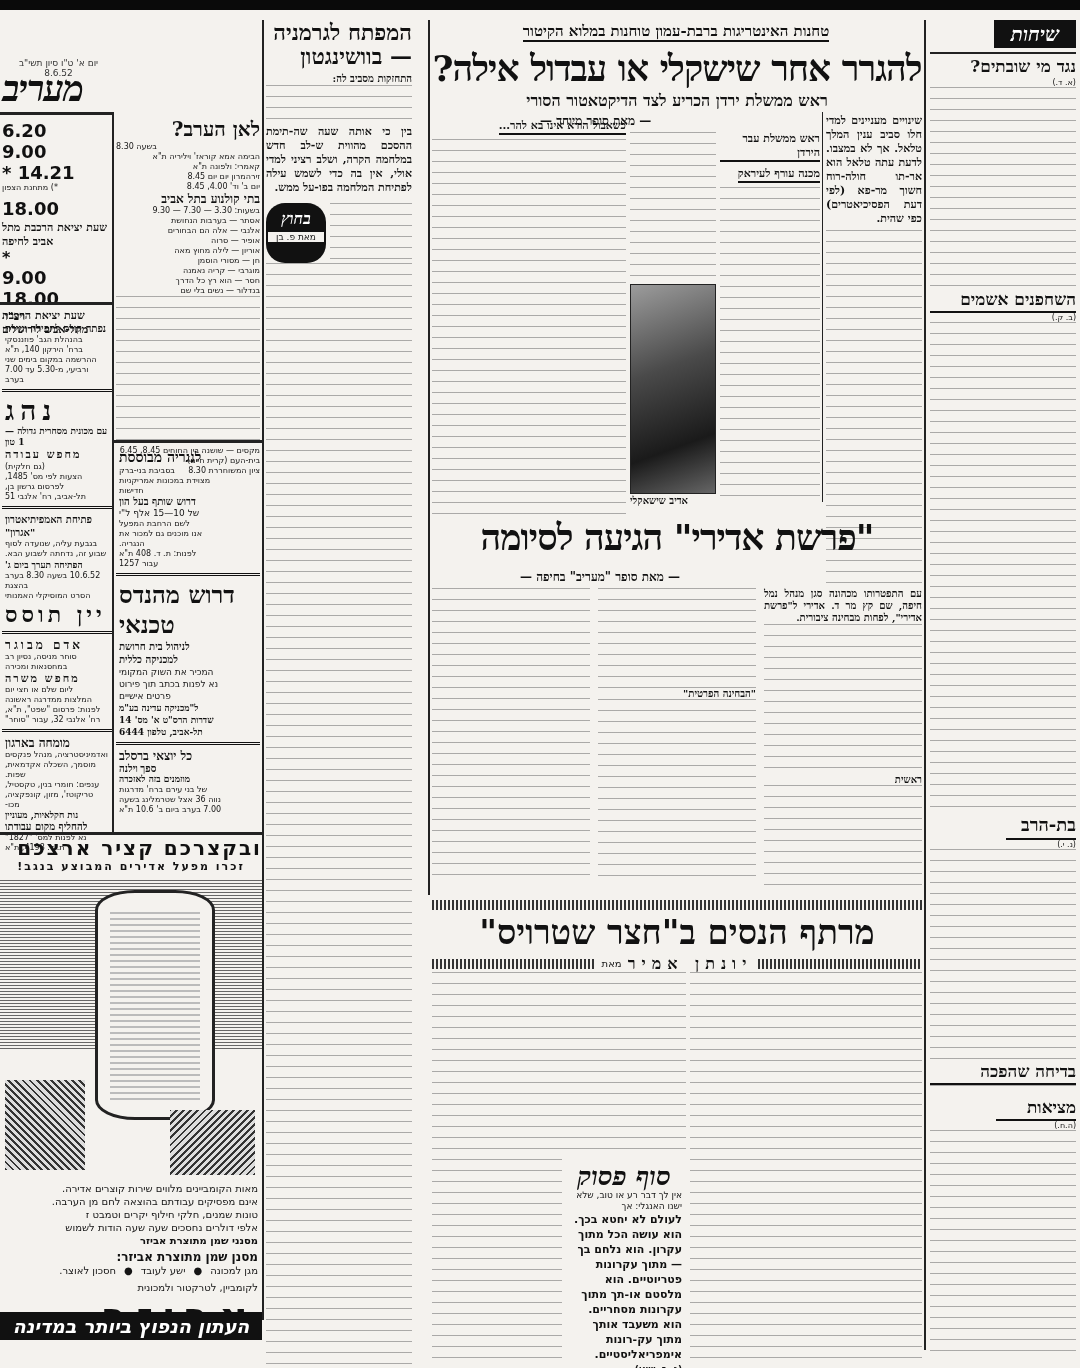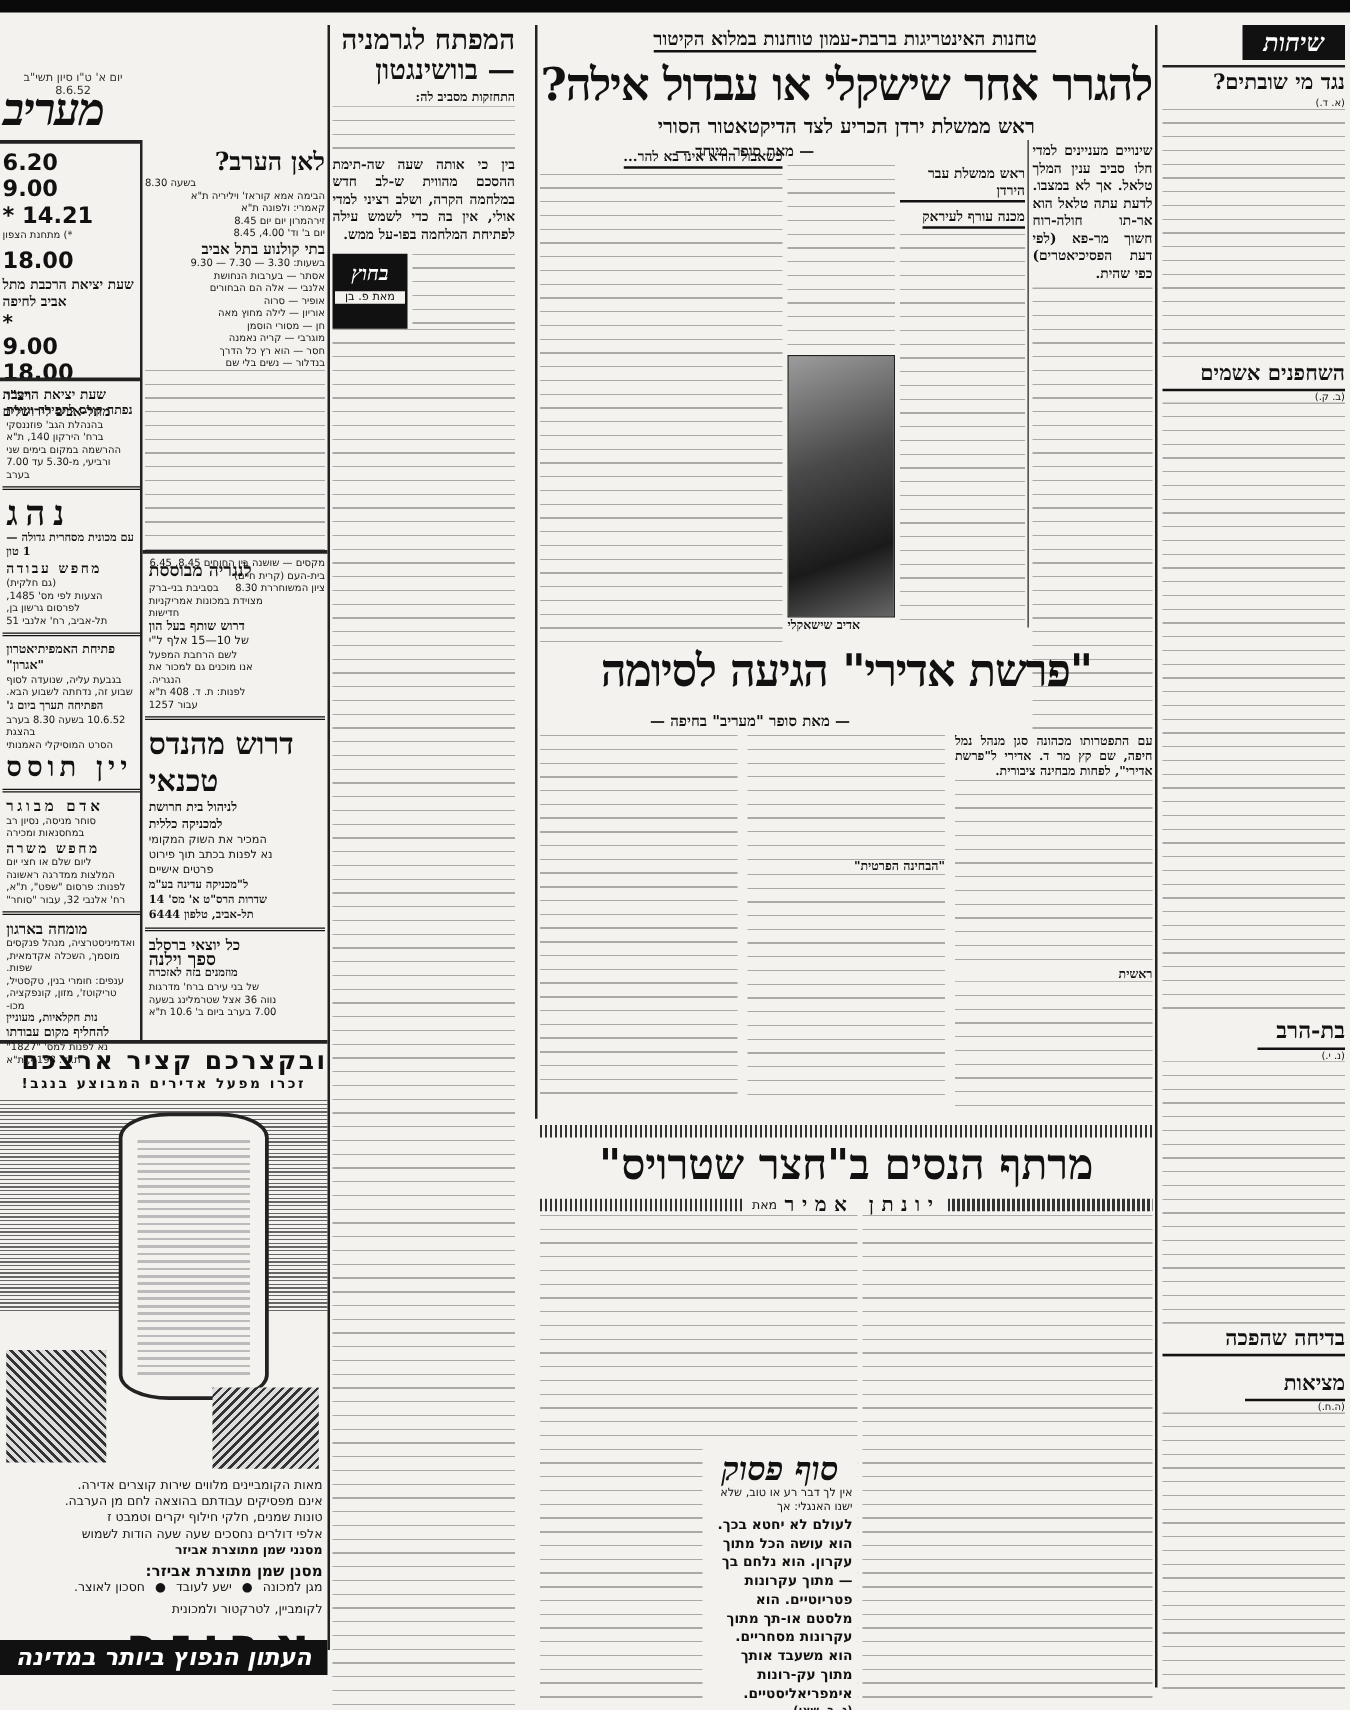--- a/index.html
+++ b/index.html
@@ -170,38 +170,38 @@
     <div class="serif-head" style="font-size:10px; line-height:13px;">למכניקה כללית</div>
     <div style="font-size:9px; line-height:12px;">המכיר את השוק המקומי</div>
     <div style="font-size:9px; line-height:12px;">נא לפנות בכתב תוך פירוט</div>
     <div style="font-size:9px; line-height:12px;">פרטים אישיים</div>
     <div class="serif-head" style="font-size:9px; line-height:12px;">ל"מכניקה עדינה בע"מ</div>
     <div class="serif-head" style="font-size:9px; line-height:12px;">שדרות הרס"ט א' מס' 14</div>
     <div class="serif-head" style="font-size:9px; line-height:12px;">תל-אביב, טלפון 6444</div>
   </div>
   <div class="ad-box center" style="border-bottom:none;">
     <div class="serif-head" style="font-size:12px; line-height:14px;">כל יוצאי ברסלב</div>
-    <div class="serif-head" style="font-size:14px; line-height:11px;">ספך וילנה</div>
+    <div class="serif-head" style="font-size:10px; line-height:11px;font-family:Liberation Serif, serif;">ספך וילנה</div>
     <div class="serif-head" style="font-size:9px; line-height:11px;">מוזמנים בזה לאזכרה</div>
     <div style="font-size:8px; line-height:10px;">של בני עירם ברח' מדרגות</div>
     <div style="font-size:8px; line-height:10px;">נווה 36 אצל שטרמלינג בשעה</div>
     <div style="font-size:8px; line-height:10px;">7.00 בערב ביום ב' 10.6 ת"א</div>
   </div>
 </div>
 
 <div class="vrule" style="left:262px; top:20px; height:1300px;"></div>
 
 <div class="abs" style="left:266px; top:20px; width:146px;">
   <div class="serif-head" style="font-size:22px; line-height:24px; text-align:right;">המפתח לגרמניה — בוושינגטון</div>
   <div class="serif-head" style="font-size:10px; line-height:13px; margin-top:4px;">התחזקות מסביב לה:</div>
   <div class="line-fill" style="height:40px;"></div>
   <div class="serif-head" style="font-size:11px; line-height:14px; text-align:justify;">בין כי אותה שעה שה-תימת ההסכם מהווית ש-לב חדש במלחמה הקרה, ושלב רציני למדי אולי, אין בה כדי לשמש עילה לפתיחת המלחמה בפו-על ממש.</div>
   <div style="display:flex; gap:4px; margin-top:8px;">
     <div class="line-fill" style="flex:1; height:60px;"></div>
-    <div style="width:60px; height:60px; background:#111; color:#fff; text-align:center; padding-top:6px;">
+    <div style="width:60px; height:60px; background:#111; color:#fff; text-align:center; padding-top:6px;border-radius:19px;">
       <div class="serif-head" style="color:#fff; font-size:16px; font-style:italic;">בחוץ</div>
       <div style="font-size:9px; background:#f4f2ee; color:#111; margin:4px 2px 0;">מאת פ. בן</div>
     </div>
   </div>
   <div class="line-fill" style="height:1120px;"></div>
 </div>
 
 <div class="vrule" style="left:428px; top:20px; height:875px;"></div>
 
 <div class="abs" style="left:432px; top:20px; width:488px; font-size:16px; line-height:22px; text-align:center;">

